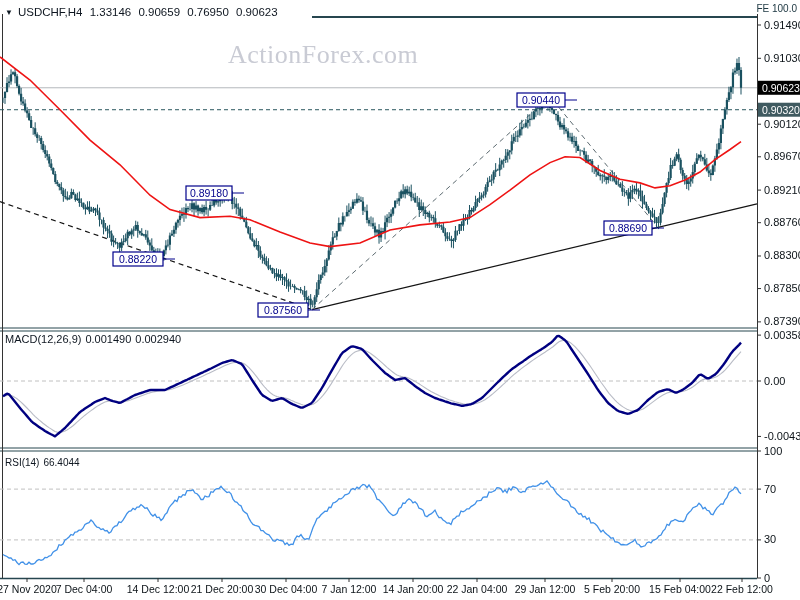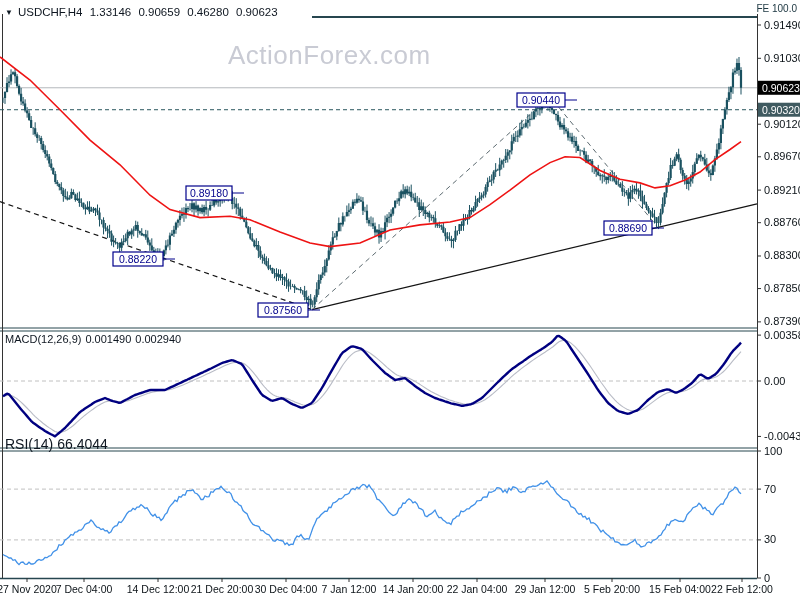--- a/index.html
+++ b/index.html
@@ -2,24 +2,24 @@
 <html><head>
 <meta charset="utf-8">
 <style>
   html,body{margin:0;padding:0;background:#fff;}
   .stage{position:relative;width:800px;height:600px;background:#fff;overflow:hidden;
          font-family:"Liberation Sans",sans-serif;user-select:none;}
   .stage svg{position:absolute;left:0;top:0;}
   .title{position:absolute;left:5px;top:6px;font-size:11.5px;color:#0e1620;white-space:nowrap;}
   .title .tri{font-size:8px;position:relative;top:-1px;margin-right:5px;color:#101a24;}
   .title span{margin-right:4px;}
-  .wm{position:absolute;left:228px;top:40px;font-size:26px;color:#c9cbd4;letter-spacing:0.5px;}
+  .wm{position:absolute;left:228px;top:40px;font-size:26px;color:#c9cbd4;letter-spacing:0.5px;font-family:Liberation Serif, serif;}
   .feLabel{position:absolute;right:3px;top:3px;font-size:10px;color:#203a44;}
   .macdLabel{position:absolute;left:5px;top:333px;font-size:11px;color:#0e1620;}
-  .rsiLabel{position:absolute;left:5px;top:436px;font-size:14px;color:#0e1620;}
+  .rsiLabel{position:absolute;left:5px;top:457px;font-size:10px;color:#0e1620;}
   .macdLabel span,.rsiLabel span{margin-right:4px;}
 </style>
 </head>
 <body>
 
 <div class="stage">
   <svg id="cv" width="800" height="600">
       <line x1="0" y1="328" x2="757" y2="328" stroke="#26464f" stroke-width="1"></line>
       <line x1="0" y1="331" x2="757" y2="331" stroke="#26464f" stroke-width="1"></line>
       <line x1="0" y1="448" x2="757" y2="448" stroke="#26464f" stroke-width="1"></line>
@@ -115,21 +115,21 @@
       <text x="612" y="593" text-anchor="middle" fill="#0c1318" font-size="10.5" font-family="&quot;Liberation Sans&quot;,sans-serif">5 Feb 20:00</text>
       <line x1="680" y1="578" x2="680" y2="582" stroke="#333333" stroke-width="1"></line>
       <text x="680" y="593" text-anchor="middle" fill="#0c1318" font-size="10.5" font-family="&quot;Liberation Sans&quot;,sans-serif">15 Feb 04:00</text>
       <line x1="742" y1="578" x2="742" y2="582" stroke="#333333" stroke-width="1"></line>
       <text x="742" y="593" text-anchor="middle" fill="#0c1318" font-size="10.5" font-family="&quot;Liberation Sans&quot;,sans-serif">22 Feb 12:00</text>
     </svg>
   <div class="title">
     <span class="tri">▼</span><span>USDCHF,H4</span>
     <span>1.33146</span>
     <span>0.90659</span>
-    <span>0.46280</span>
+    <span>0.76950</span>
     <span>0.90623</span>
   </div>
   <div class="wm">ActionForex.com</div>
   <div class="feLabel">FE 100.0</div>
   <div class="macdLabel">
     <span>MACD(12,26,9)</span><span>0.001490</span><span>0.002940</span>
   </div>
   <div class="rsiLabel">
     <span>RSI(14)</span><span>66.4044</span>
   </div>

